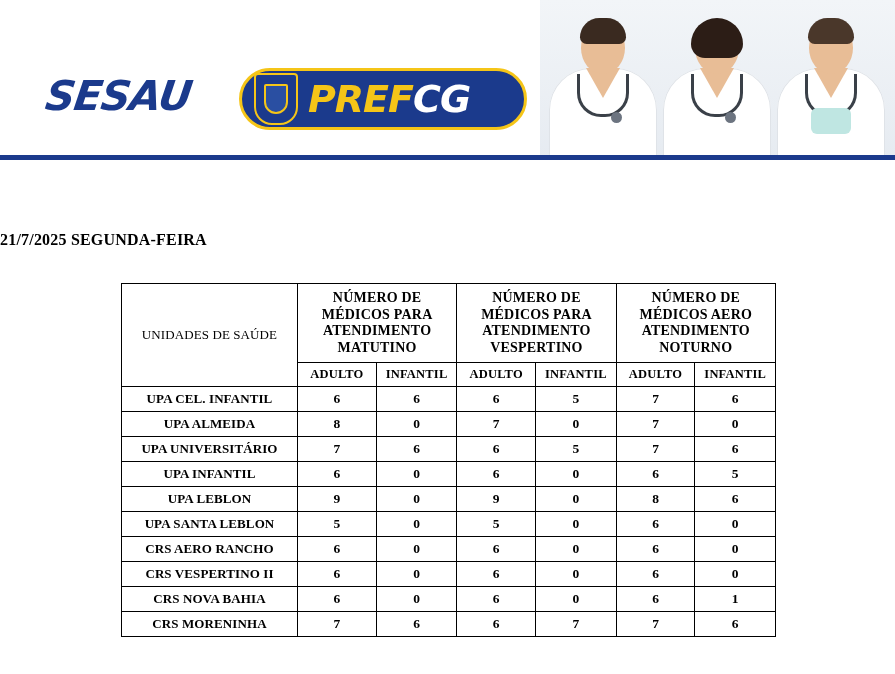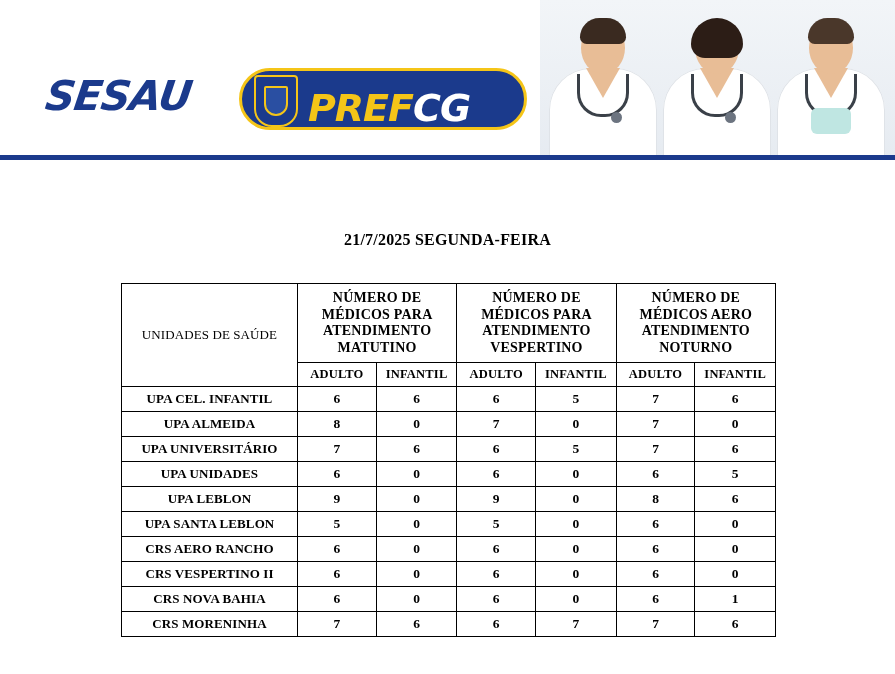--- a/index.html
+++ b/index.html
@@ -38,21 +38,21 @@
   .prefcg-badge {
     position: absolute;
     left: 239px;
     top: 68px;
     width: 288px;
     height: 62px;
     background: #1b3a8c;
     border: 3px solid #f5c518;
     border-radius: 32px;
     display: flex;
-    align-items: flex-end;
+    align-items: center;
     padding-left: 12px;
     box-sizing: border-box;
   }
   .brasao {
     width: 40px;
     height: 48px;
     background: #1b3a8c;
     border: 2px solid #f5c518;
     border-radius: 4px 4px 18px 18px;
     position: relative;
@@ -187,21 +187,20 @@
     align-items: center;
     justify-content: center;
   }
 
   
   .date-line {
     position: absolute;
     left: 0;
     top: 231px;
     width: 895px;
-    text-align: center;
     font-family: "Liberation Serif", serif;
     font-weight: bold;
     font-size: 16px;
     color: #000000;
     letter-spacing: 0.2px;
   }
 
   
   .table-wrap {
     position: absolute;
@@ -342,21 +341,21 @@
       <tr>
         <td class="unit-cell">UPA UNIVERSITÁRIO</td>
         <td class="num-cell">7</td>
         <td class="num-cell">6</td>
         <td class="num-cell">6</td>
         <td class="num-cell">5</td>
         <td class="num-cell">7</td>
         <td class="num-cell">6</td>
       </tr>
       <tr>
-        <td class="unit-cell">UPA UNIDADES</td>
+        <td class="unit-cell">UPA INFANTIL</td>
         <td class="num-cell">6</td>
         <td class="num-cell">0</td>
         <td class="num-cell">6</td>
         <td class="num-cell">0</td>
         <td class="num-cell">6</td>
         <td class="num-cell">5</td>
       </tr>
       <tr>
         <td class="unit-cell">UPA LEBLON</td>
         <td class="num-cell">9</td>

